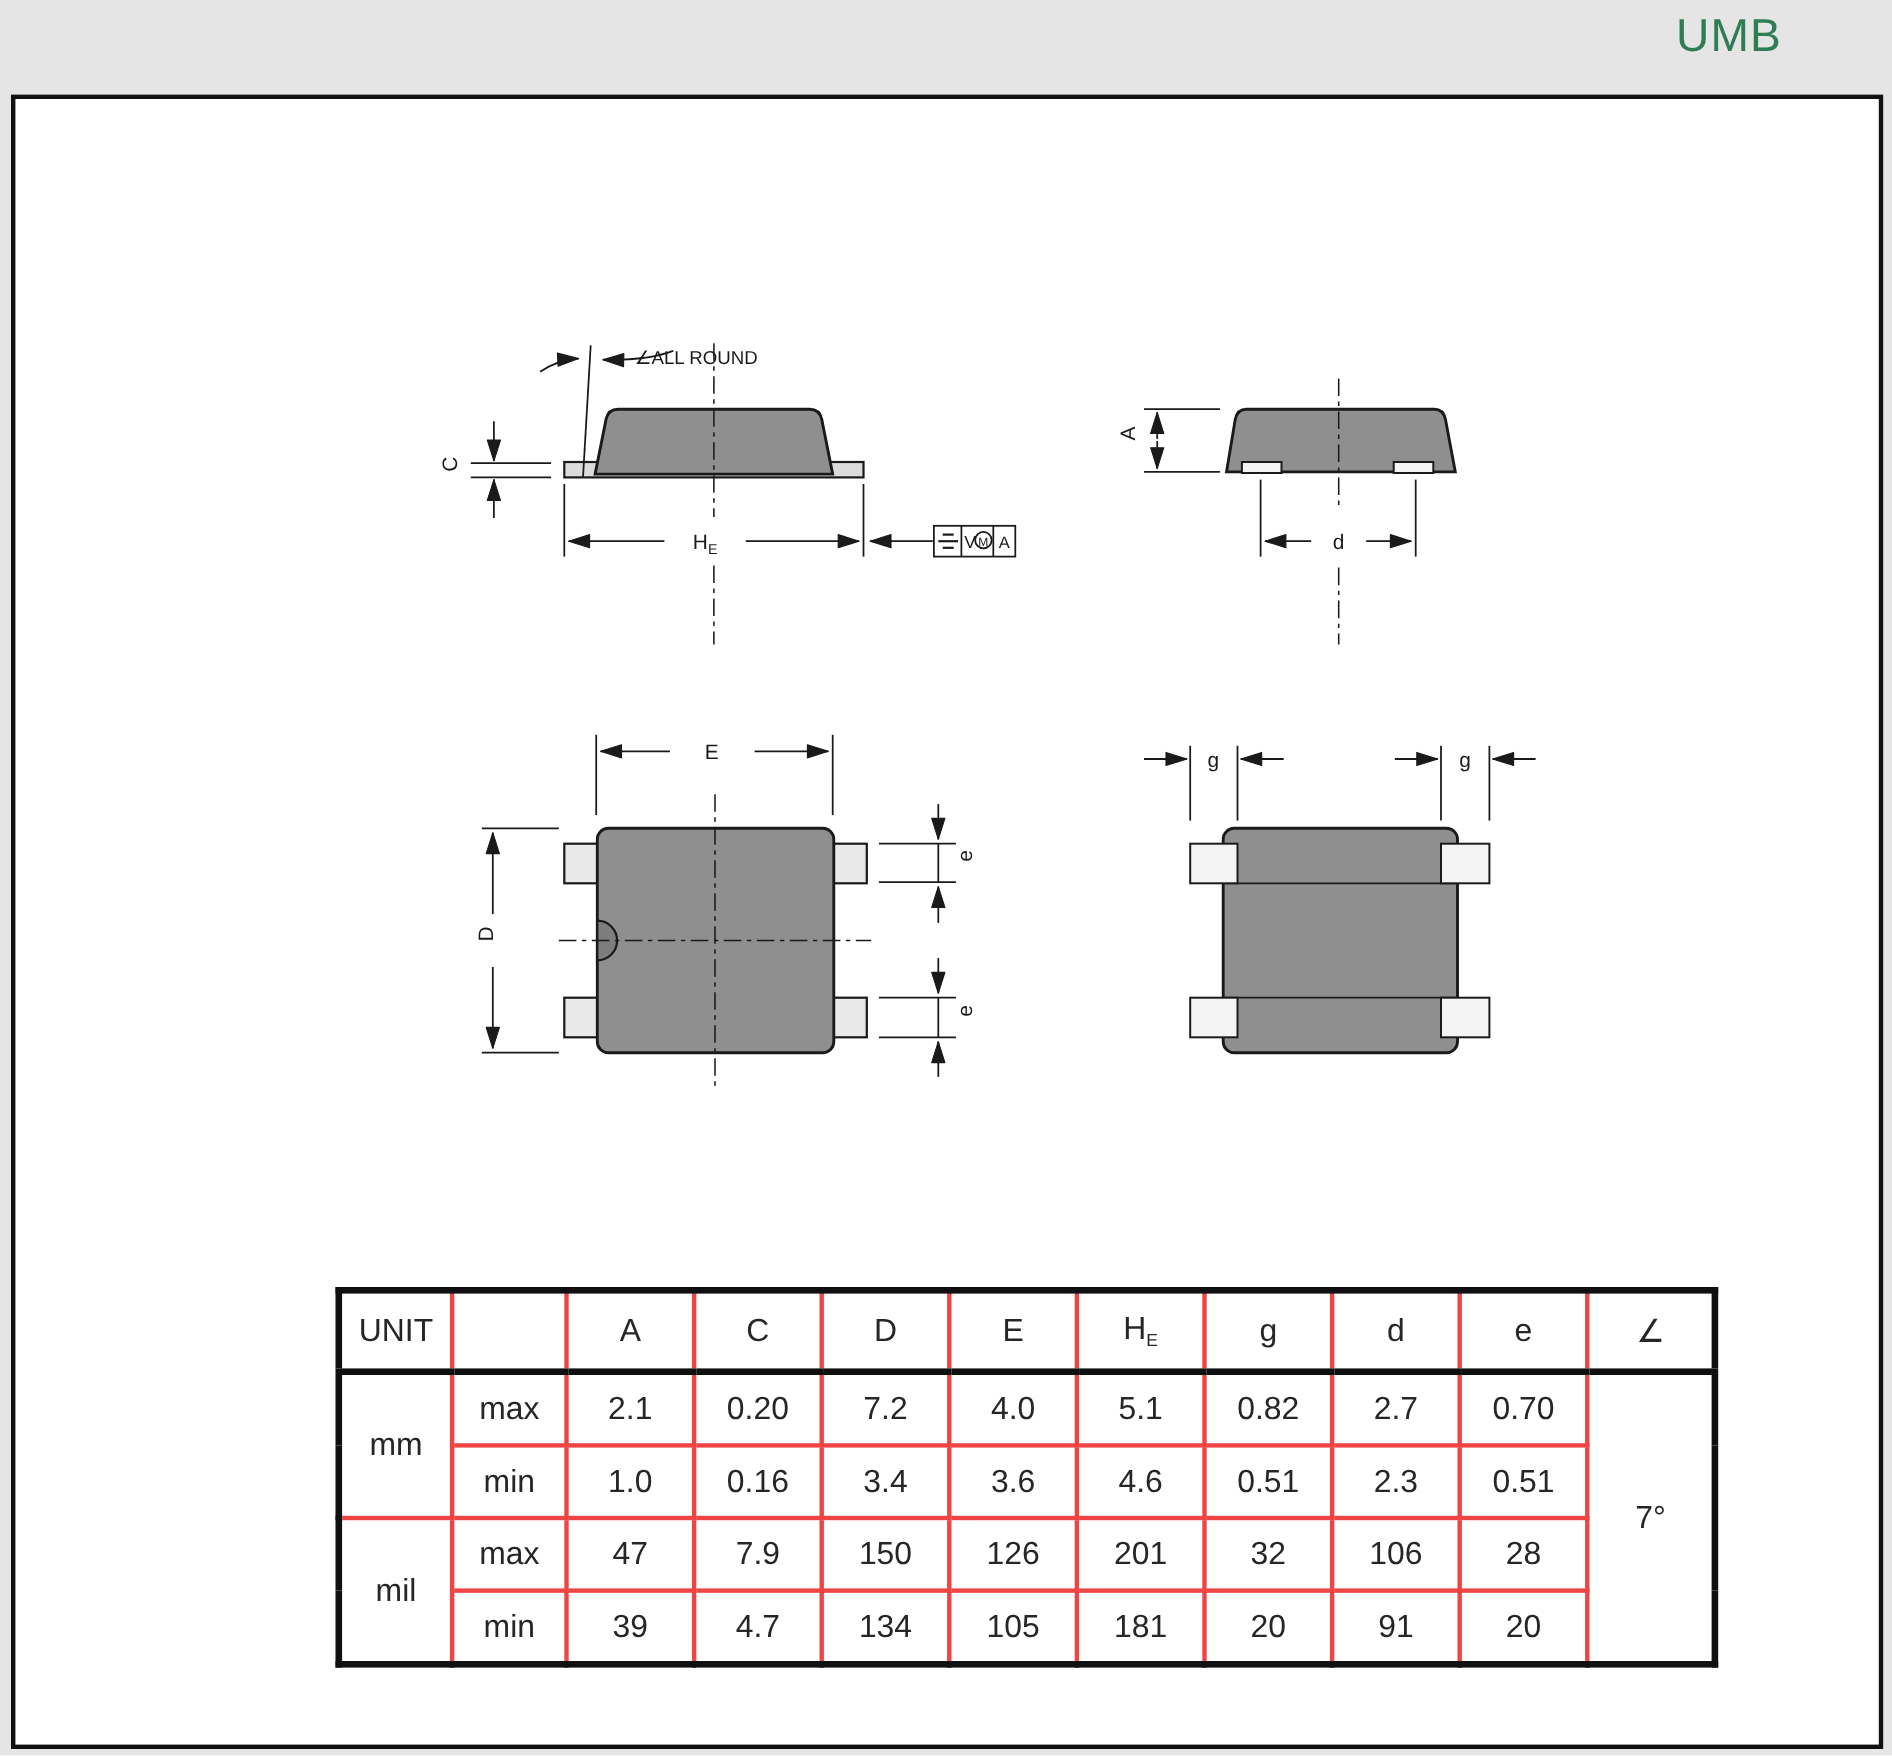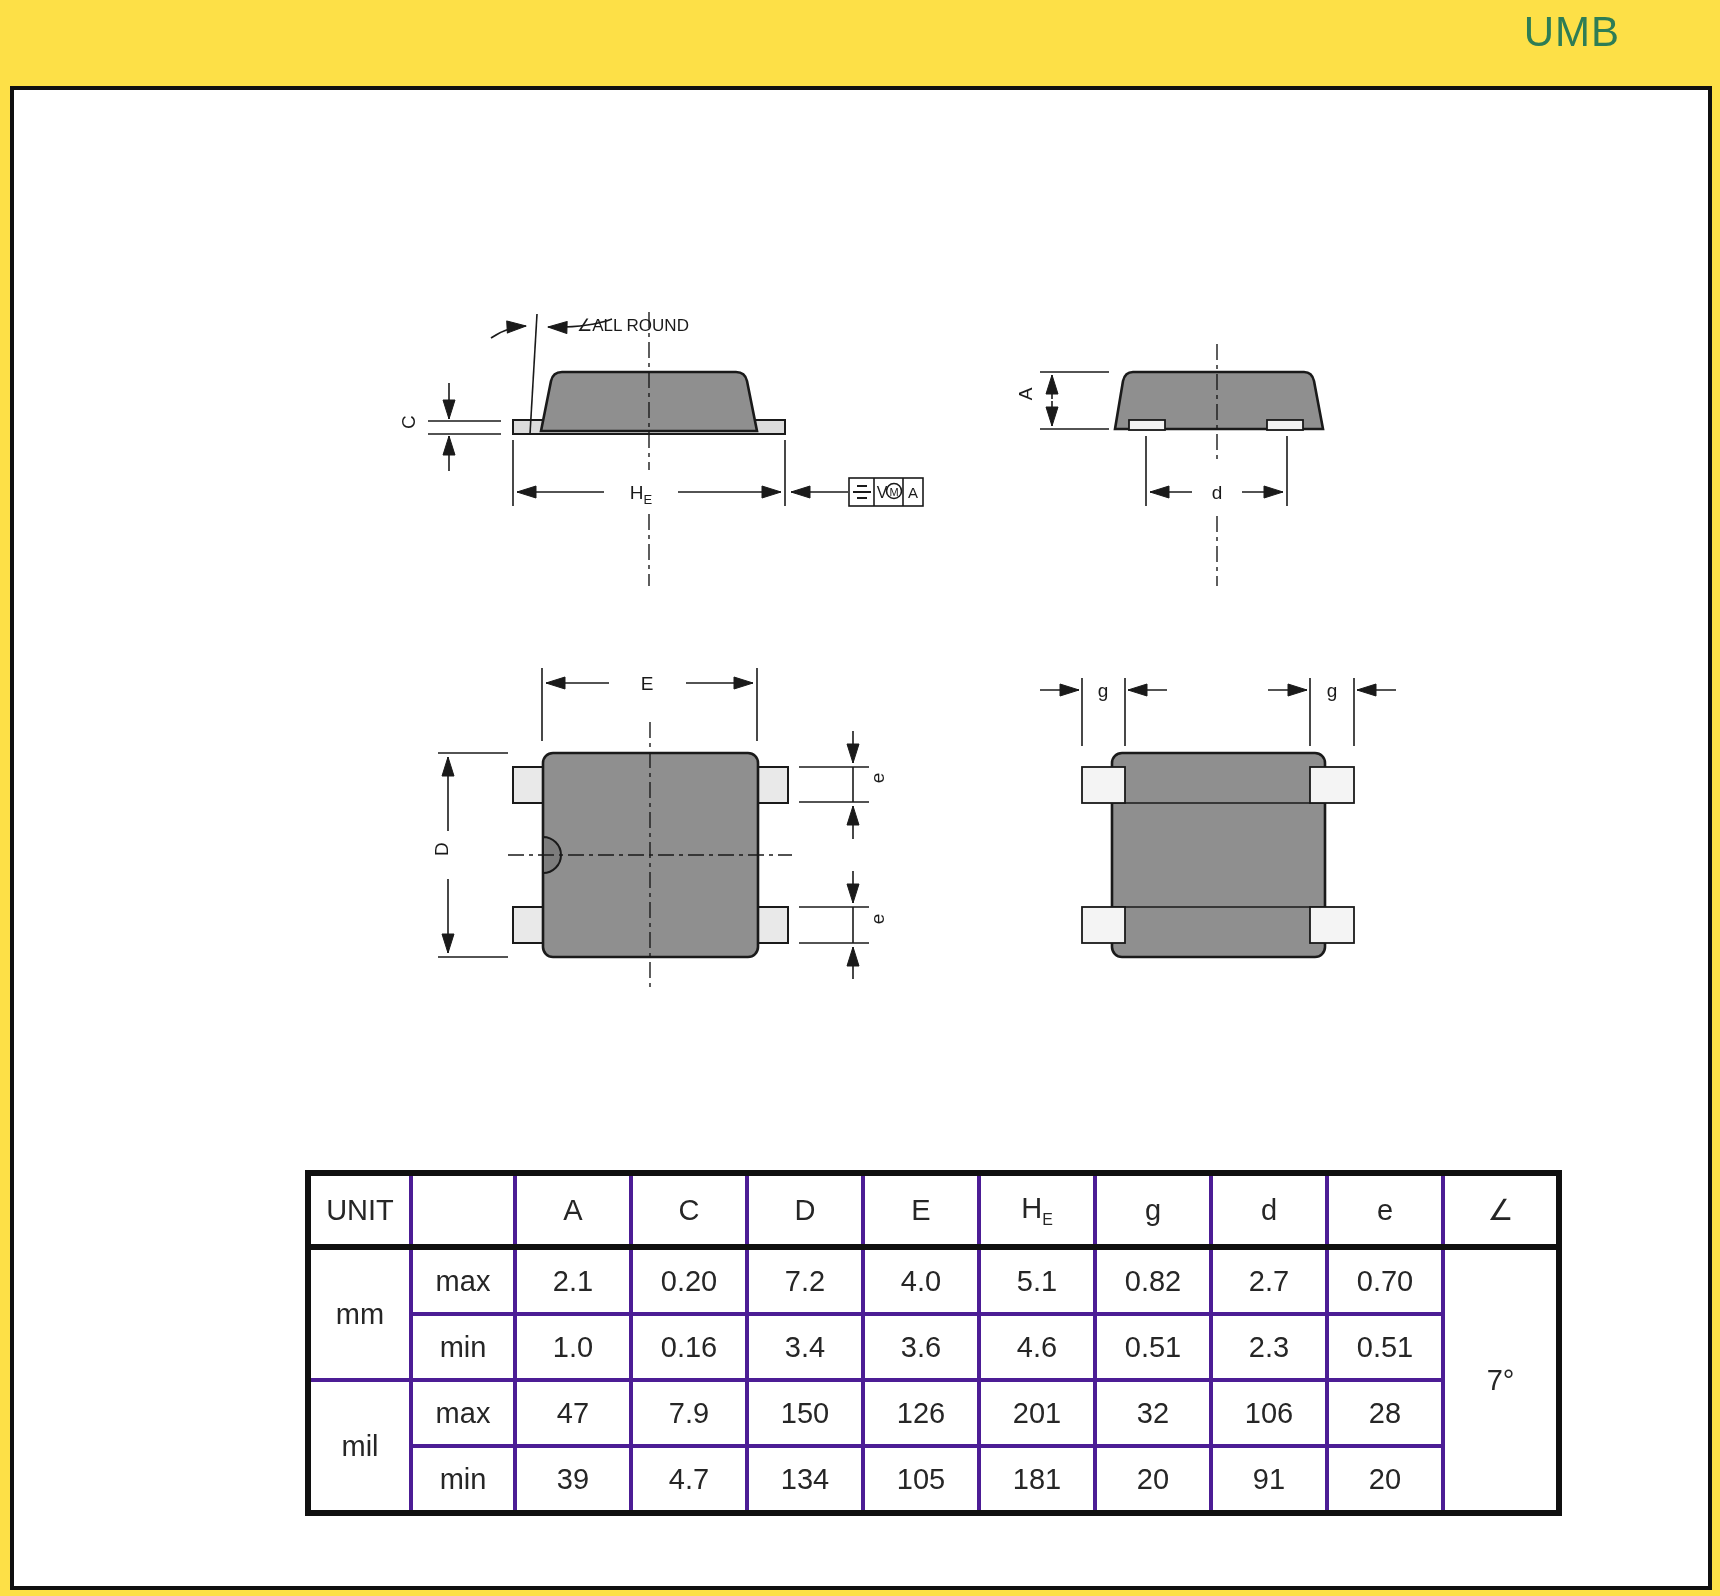--- a/index.html
+++ b/index.html
@@ -1,34 +1,34 @@
 <!DOCTYPE html>
 <html><head>
 <meta charset="utf-8">
 <style>
   html,body{margin:0;padding:0;background:#fff;}
-  #canvas{position:relative;width:1720px;height:1596px;background:#fde047;
+  #canvas{position:relative;width:1720px;height:1596px;background:#e5e5e5;
           font-family:"Liberation Sans",sans-serif;color:#1a1a1a;overflow:hidden;}
   .umb-logo{position:absolute;top:8px;right:100px;font-size:42px;letter-spacing:1px;
             color:#2e7d55;font-weight:400;}
   .page-frame{position:absolute;left:10px;top:86px;width:1694px;height:1496px;
               border:4px solid #101010;background:#ffffff;}
   svg text{font-family:"Liberation Sans",sans-serif;fill:#1a1a1a;}
   .ln{stroke:#1a1a1a;stroke-width:1.6;fill:none;}
   .cl{stroke:#1a1a1a;stroke-width:1.4;fill:none;stroke-dasharray:16 5 4 5;}
   .bodyfill{fill:#8f8f8f;stroke:#1a1a1a;stroke-width:2.6;}
   .lead{fill:#e9e9e9;stroke:#1a1a1a;stroke-width:2;}
   .strip{fill:#dcdcdc;stroke:#1a1a1a;stroke-width:2;}
   .pad{fill:#f4f4f4;stroke:#1a1a1a;stroke-width:1.8;}
   .dim{font-size:19px;}
   .small{font-size:17px;}
   .tbl-title{position:absolute;left:1100px;top:1106px;font-size:34px;color:#2b2b2b;}
   table.mech{position:absolute;left:305px;top:1170px;border-collapse:collapse;
              table-layout:fixed;background:#fff;border:6px solid #101010;}
-  table.mech th,table.mech td{border:4px solid #4c1d95;text-align:center;vertical-align:middle;
+  table.mech th,table.mech td{border:4px solid #ef4444;text-align:center;vertical-align:middle;
              font-size:29px;font-weight:400;padding:0;color:#262626;}
   table.mech tr.head th{height:68px;border-bottom:6px solid #101010;}
   table.mech td{height:62px;}
   td.angle-cell{font-size:31px;}
   sub.he{font-size:0.55em;}
 </style>
 </head>
 <body>
 
 <div id="canvas">

